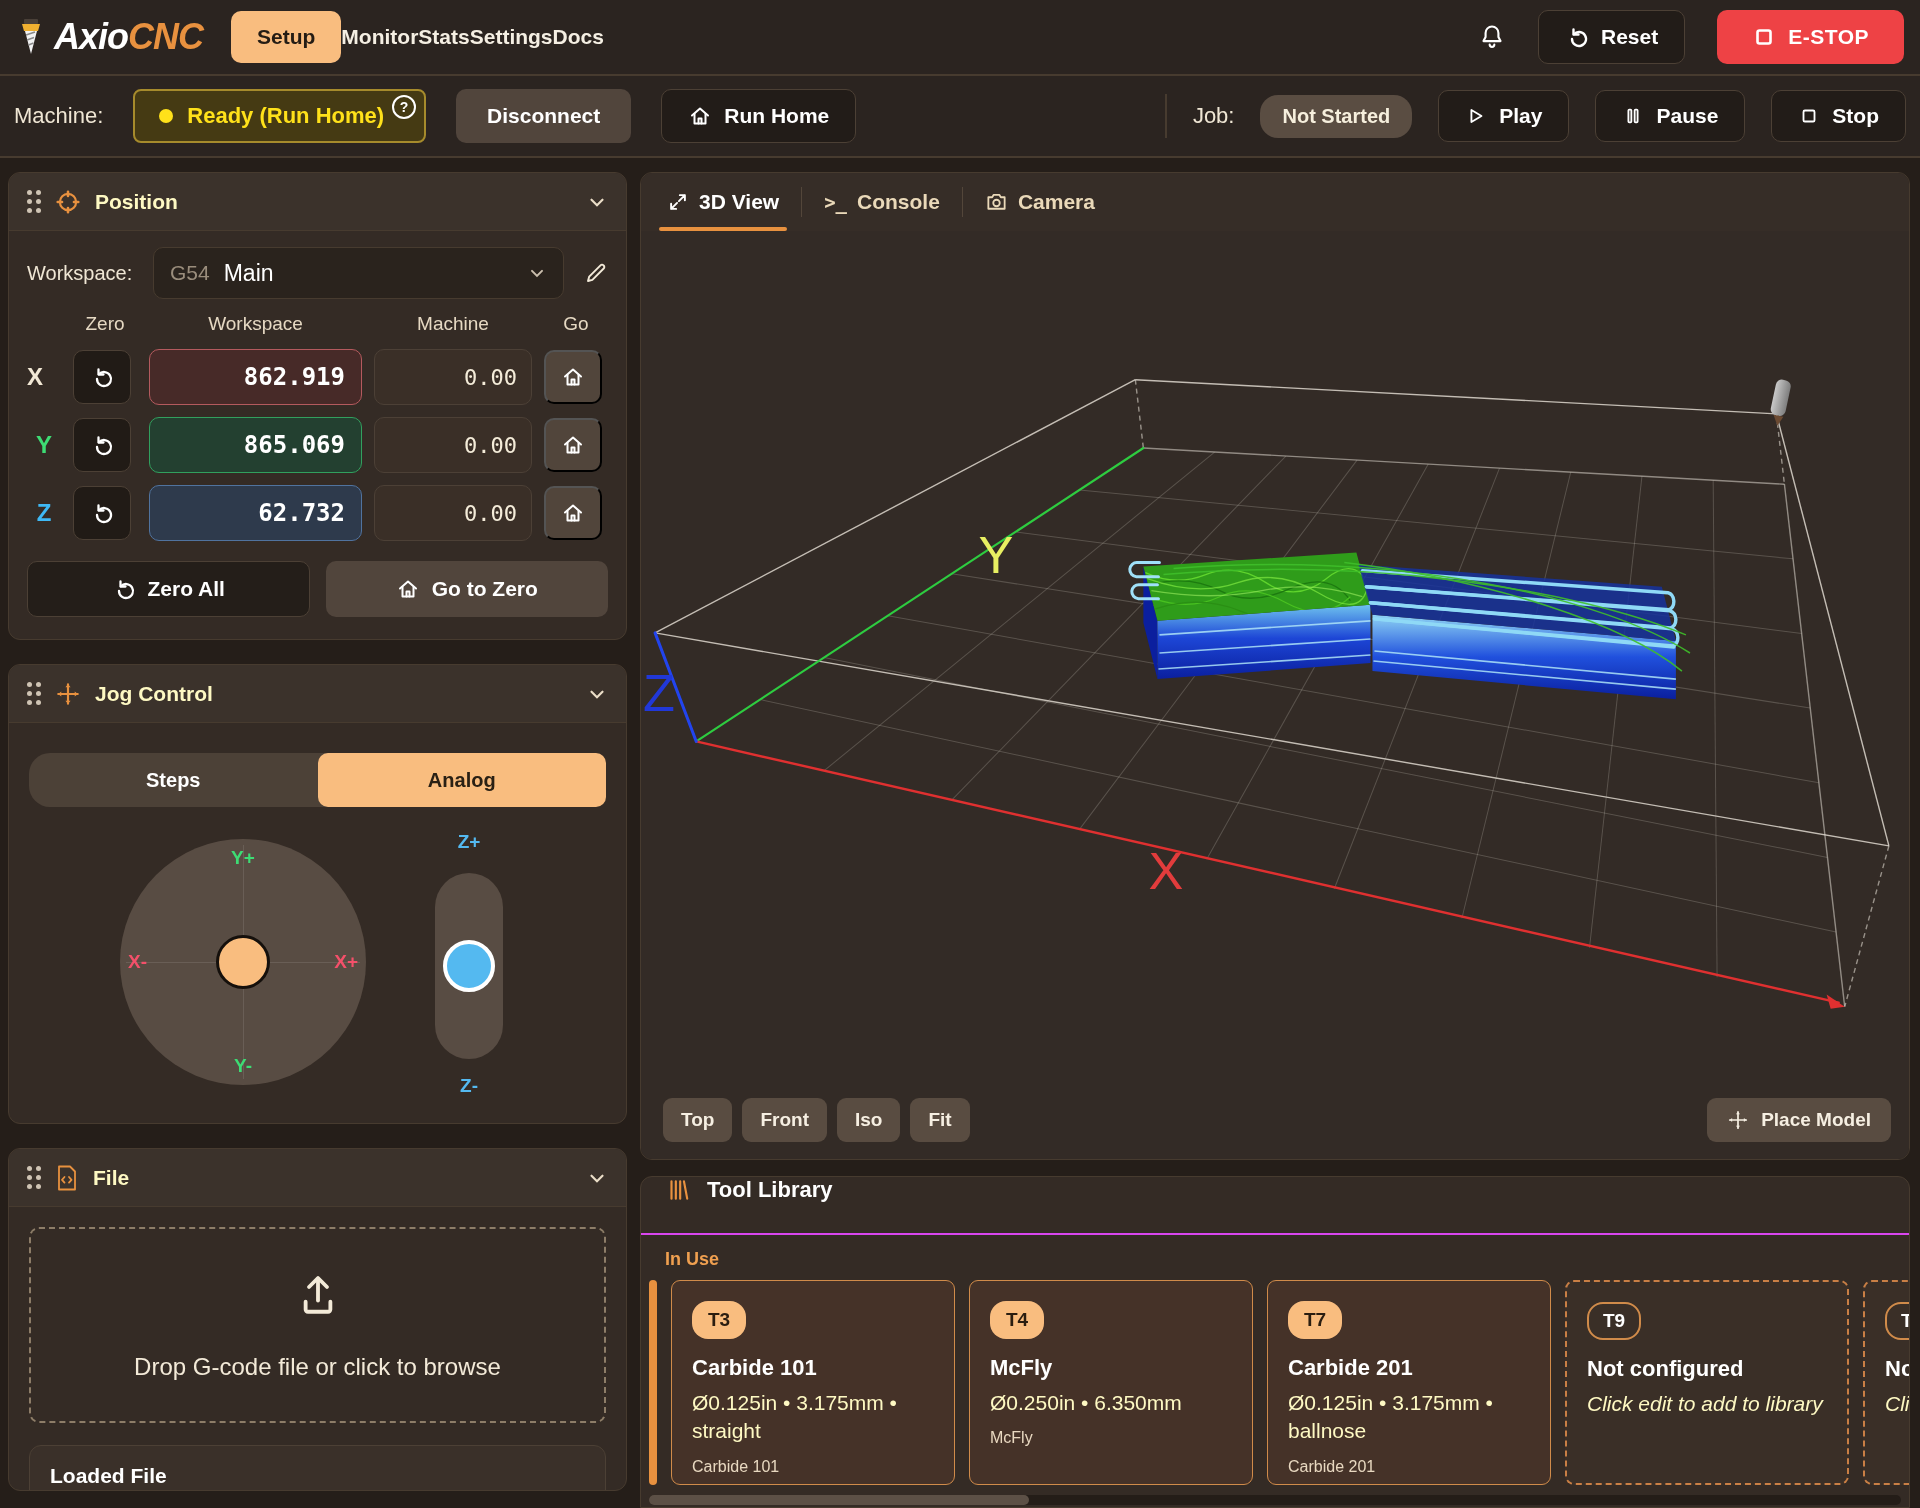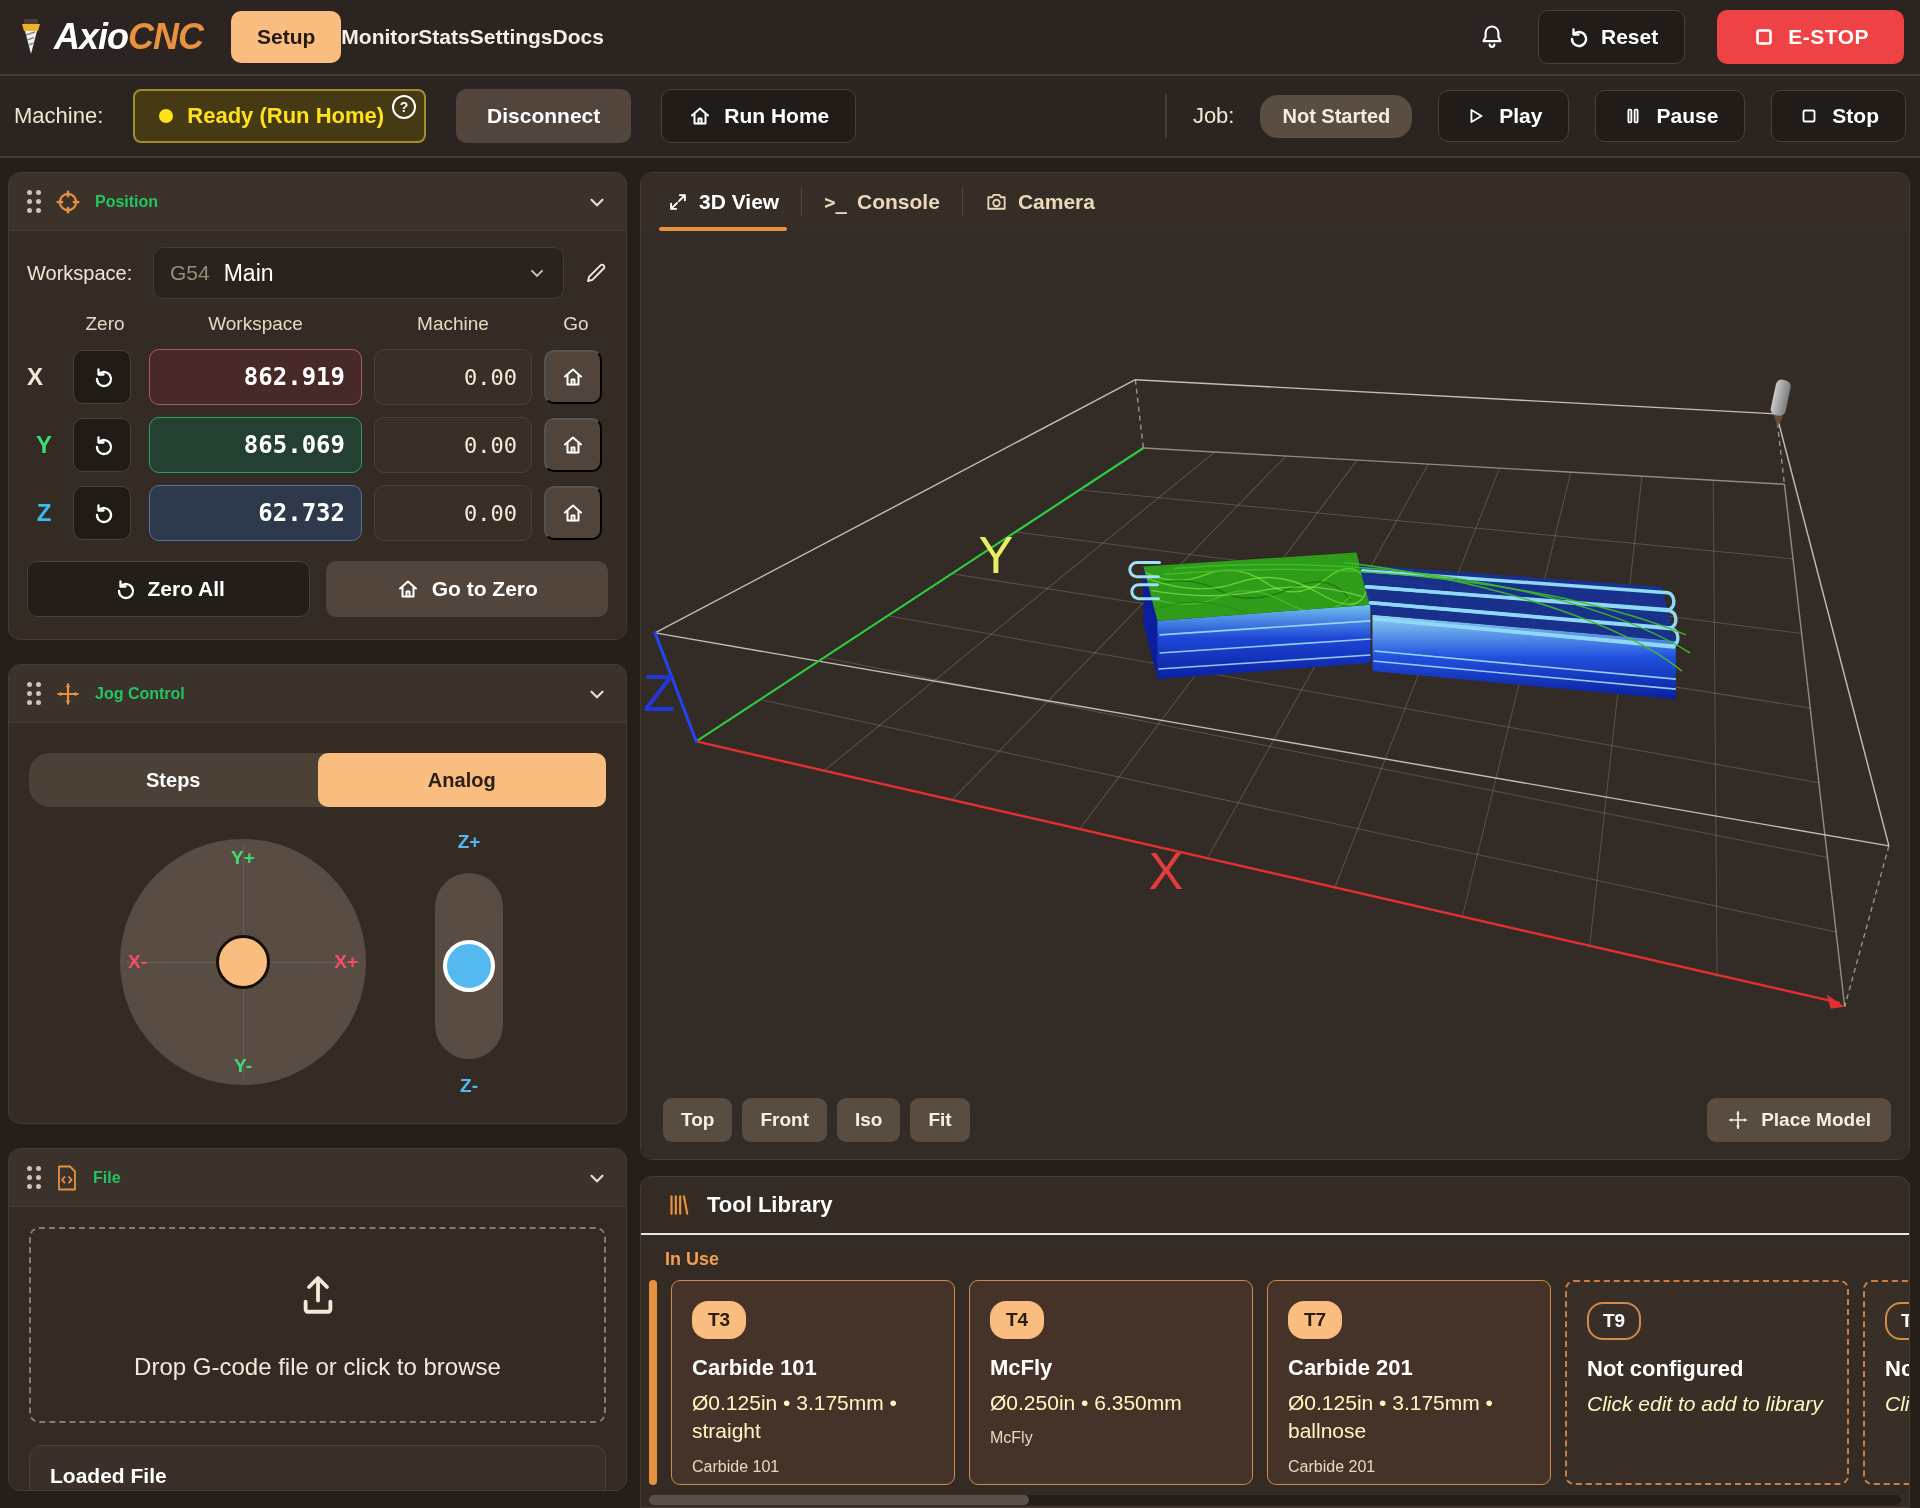--- a/index.html
+++ b/index.html
@@ -49,21 +49,21 @@
   .btn-transport{padding:13px 26px}
 
   
   .content{position:relative;height:1350px}
   .leftcol{position:absolute;left:8px;top:14px;width:619px}
   .panel{background:var(--panel);border:1px solid #473b2f;border-radius:12px;overflow:hidden}
   .panel-head{height:58px;background:var(--panel-head);border-bottom:1px solid #473b2f;
     display:flex;align-items:center;padding:0 18px;gap:14px}
   .drag-dots{display:grid;grid-template-columns:5px 5px;gap:4px}
   .drag-dots i{width:5px;height:5px;border-radius:50%;background:#cfc4b4;display:block}
-  .panel-title{font-size:16px;font-weight:bold;color:#22c55e}
+  .panel-title{font-size:21px;font-weight:bold;color:#fef9c3}
   .panel-head .chev{margin-left:auto;color:#e9dcc6}
 
   
   .pos-body{padding:16px 18px 22px}
   .ws-row{display:flex;align-items:center;gap:14px;margin-bottom:14px}
   .ws-label{font-size:20px;color:#efe6d4;width:112px}
   .ws-select{flex:1;background:#2a231d;border:1px solid #473b2f;border-radius:10px;height:52px;
     display:flex;align-items:center;padding:0 16px;gap:14px;cursor:pointer}
   .ws-code{color:#9a8d7c;font-size:21px}
   .ws-name{color:#fff;font-size:23px}
@@ -133,21 +133,21 @@
   .scene svg.scene-svg{width:100%;height:100%}
   .view-btns{position:absolute;left:22px;bottom:18px;display:flex;gap:10px}
   .vbtn{background:#594c41;border-radius:9px;color:#f6efe2;font-size:19px;font-weight:bold;
     padding:11px 18px;cursor:pointer}
   .place-model{position:absolute;right:18px;bottom:18px;background:#594c41;border-radius:9px;
     color:#f6efe2;font-size:19px;font-weight:bold;padding:11px 20px;display:flex;gap:12px;align-items:center;cursor:pointer}
 
   
   .toollib{margin-top:16px;height:332px;background:var(--panel);border:1px solid #473b2f;
     border-radius:12px 12px 0 0;overflow:hidden}
-  .tl-head{height:58px;display:flex;align-items:center;gap:16px;padding:0 24px;border-bottom:2px solid #e5e5e5}
+  .tl-head{height:58px;display:flex;align-items:flex-start;gap:16px;padding:0 24px;border-bottom:2px solid #d946ef}
   .tl-title{font-size:22px;font-weight:bold;color:#fff}
   .tl-group{color:#f0a050;font-weight:bold;font-size:18px;margin:14px 0 10px 24px}
   .tl-row{display:flex;gap:14px;padding:0 0 0 8px;overflow:hidden;align-items:stretch}
   .tl-accent{width:8px;border-radius:4px;background:var(--accent-deep);flex:none}
   .tool-card{width:284px;flex:none;border-radius:9px;padding:20px;height:205px}
   .tool-card.configured{background:#453228;border:1.5px solid #d08b4a}
   .tool-card.empty{background:#3a2f27;border:2px dashed #c97f45}
   .tool-badge{display:inline-block;background:var(--accent);color:#2a1d10;font-weight:bold;
     font-size:19px;padding:8px 16px;border-radius:16px;margin-bottom:16px}
   .tool-card.empty .tool-badge{background:transparent;border:2px solid #d08b4a;color:#fff;padding:6px 14px}

